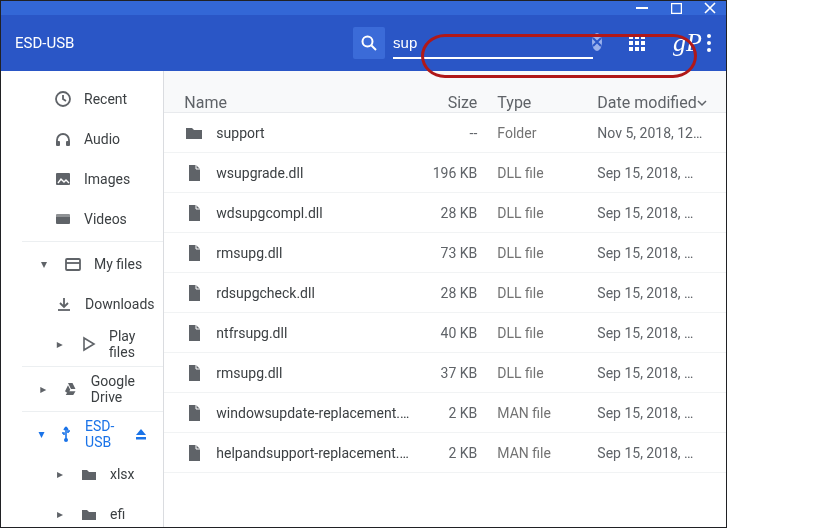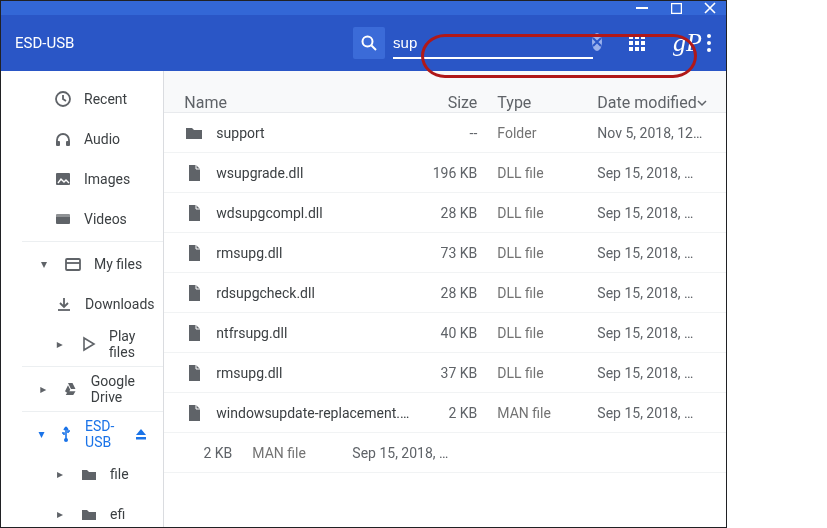--- a/index.html
+++ b/index.html
@@ -219,21 +219,21 @@
             </svg>
           </span>
       </div>
       <div class="side-item" style="padding-left:30px;">
         <span class="chev">▸</span>
         <span class="ico">
             <svg width="18" height="18">
               <path d="M2 5 h5 l2 2 h7 v8 h-14 z" fill="#5f6368"></path>
             </svg>
           </span>
-        <span>file</span>
+        <span>xlsx</span>
       </div>
       <div class="side-item" style="padding-left:30px;">
         <span class="chev">▸</span>
         <span class="ico">
             <svg width="18" height="18">
               <path d="M2 5 h5 l2 2 h7 v8 h-14 z" fill="#5f6368"></path>
             </svg>
           </span>
         <span>efi</span>
       </div>
@@ -357,20 +357,29 @@
                   <path d="M12 2 v4 h4" fill="none" stroke="#fff" stroke-width="1"></path>
                 </svg>
               </span>
               <span>windowsupdate-replacement.…</span>
             </div>
             <div class="r-size">2 KB</div>
             <div class="r-type">MAN file</div>
             <div class="r-date">Sep 15, 2018, …</div>
           </div>
           <div class="row">
+            <div class="r-name">
+              <span class="file-ico ">
+                <svg width="20" height="20">
+                  <path d="M5 2 h7 l4 4 v12 h-11 z" fill="#5f6368"></path>
+                  <path d="M12 2 v4 h4" fill="none" stroke="#fff" stroke-width="1"></path>
+                </svg>
+              </span>
+              <span>helpandsupport-replacement.…</span>
+            </div>
             <div class="r-size">2 KB</div>
             <div class="r-type">MAN file</div>
             <div class="r-date">Sep 15, 2018, …</div>
           </div>
         </div>
     </div>
   </div>
 </div>
 
 </body></html>

